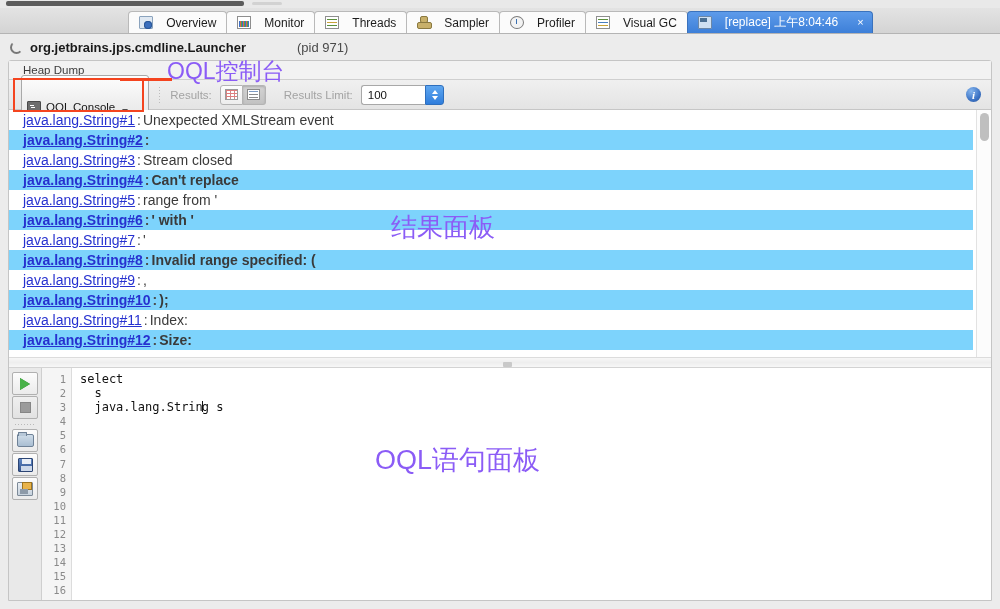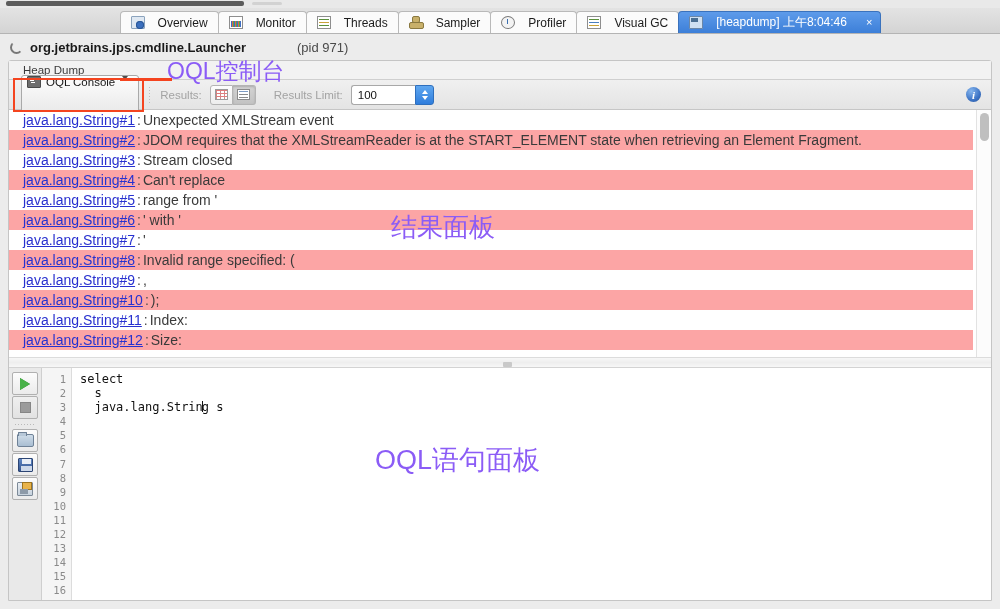--- a/index.html
+++ b/index.html
@@ -117,22 +117,22 @@
   }
 
   
   .toolbar {
     position: absolute; left: 0; top: 19px; width: 982px; height: 30px;
     background: linear-gradient(to bottom,#f0f0f0 0%, #e4e4e4 100%);
     border-bottom: 1px solid #c6c6c6;
     display: flex; align-items: center; padding-left: 12px; gap: 8px;
   }
   .oql-console-btn {
-    display: flex; align-items: flex-start; gap: 5px;
-    height: 39px; padding: 0 10px 0 5px;
+    display: flex; align-items: flex-end; gap: 5px;
+    height: 39px; padding: 0 20px 0 5px;
     background: linear-gradient(to bottom,#fdfdfd 0%, #e9e9e9 100%);
     border: 1px solid #a9a9a9; border-radius: 3px;
     font-size: 11.5px; color: #161616;
     box-shadow: 0 1px 0 rgba(255,255,255,.6) inset;
   }
   .oql-term-ico {
     width: 14px; height: 12px; background:#6d6d6d; border:1px solid #4a4a4a; border-radius:1px;
     position: relative;
   }
   .oql-term-ico:before {
@@ -207,21 +207,21 @@
   .results-panel {
     position: absolute; left: 0; top: 49px; width: 982px; height: 247px;
     background: #ffffff; overflow: hidden;
   }
   .results-list { width: 964px; }
   .res-row {
     height: 20px; display: flex; align-items: center;
     padding-left: 14px; font-size: 14px; white-space: nowrap;
   }
   .res-row.odd { background: #ffffff; }
-  .res-row.even { background: #fca5a5; }
+  .res-row.even { background: #7dd3fc; font-weight: bold; }
   .res-link {
     color: #2731d0; text-decoration: underline; cursor: pointer;
   }
   .res-sep { color: #4d4d4d; padding: 0 2px; }
   .res-val { color: #3a3a3a; }
 
   .vscroll {
     position: absolute; right: 0; top: 0; width: 15px; height: 247px;
     background: #fcfcfc; border-left: 1px solid #e2e2e2;
   }
@@ -397,21 +397,21 @@
         <div class="tab">
           <span class="tico ico-profiler"></span>
           <span>Profiler</span>
         </div>
         <div class="tab">
           <span class="tico ico-vgc"></span>
           <span>Visual GC</span>
         </div>
         <div class="tab active">
           <span class="tico ico-heap"></span>
-          <span>[heapdump] 上午8:04:46</span>
+          <span>[replace] 上午8:04:46</span>
           <span class="tabclose">×</span>
         </div>
       </div>
   </div>
 
   <div class="app-header">
     <div class="spinner-ico"></div>
     <span class="app-title">org.jetbrains.jps.cmdline.Launcher</span>
     <span class="app-pid">(pid 971)</span>
   </div>
@@ -449,21 +449,20 @@
     <div class="results-panel">
       <div class="results-list" id="results-list">
           <div class="res-row odd">
             <span class="res-link">java.lang.String#1</span>
             <span class="res-sep"> : </span>
             <span class="res-val">Unexpected XMLStream event</span>
           </div>
           <div class="res-row even">
             <span class="res-link">java.lang.String#2</span>
             <span class="res-sep"> : </span>
-            <span class="res-val">JDOM requires that the XMLStreamReader is at the START_ELEMENT state when retrieving an Element Fragment.</span>
           </div>
           <div class="res-row odd">
             <span class="res-link">java.lang.String#3</span>
             <span class="res-sep"> : </span>
             <span class="res-val">Stream closed</span>
           </div>
           <div class="res-row even">
             <span class="res-link">java.lang.String#4</span>
             <span class="res-sep"> : </span>
             <span class="res-val">Can't replace</span>

